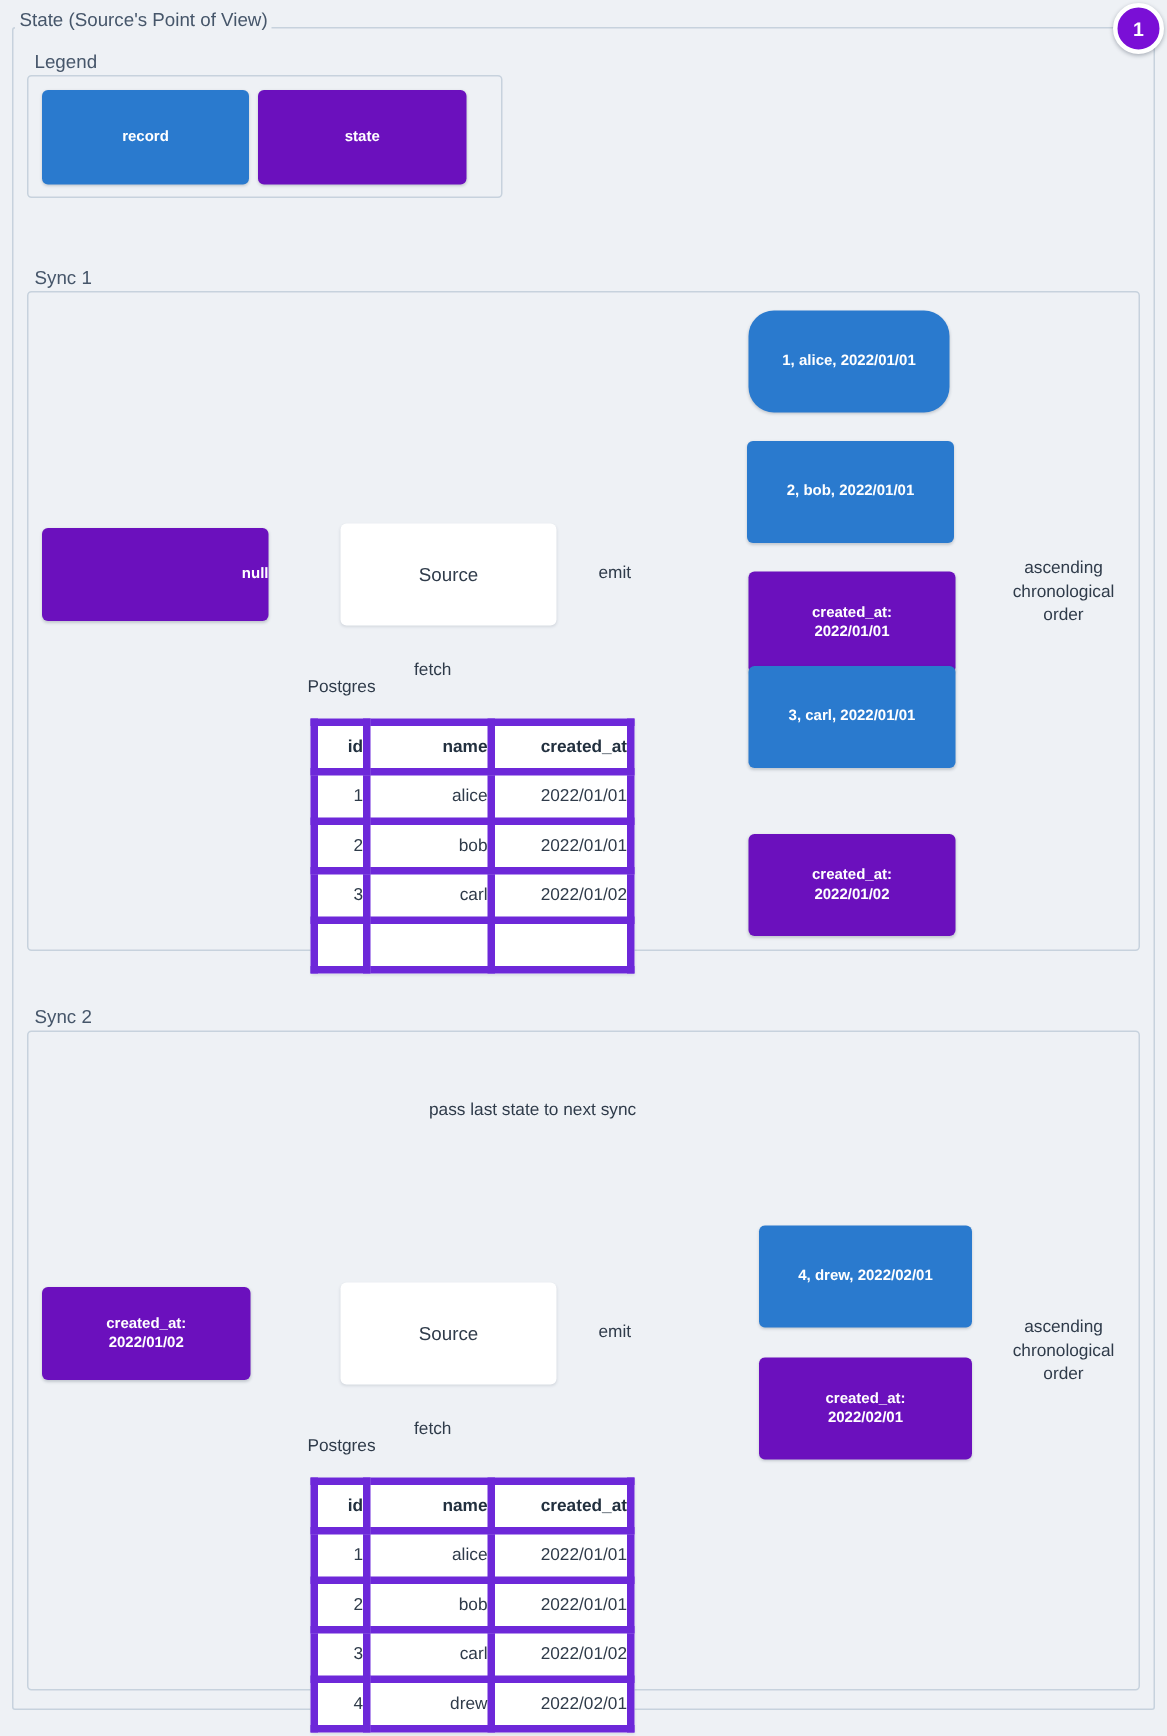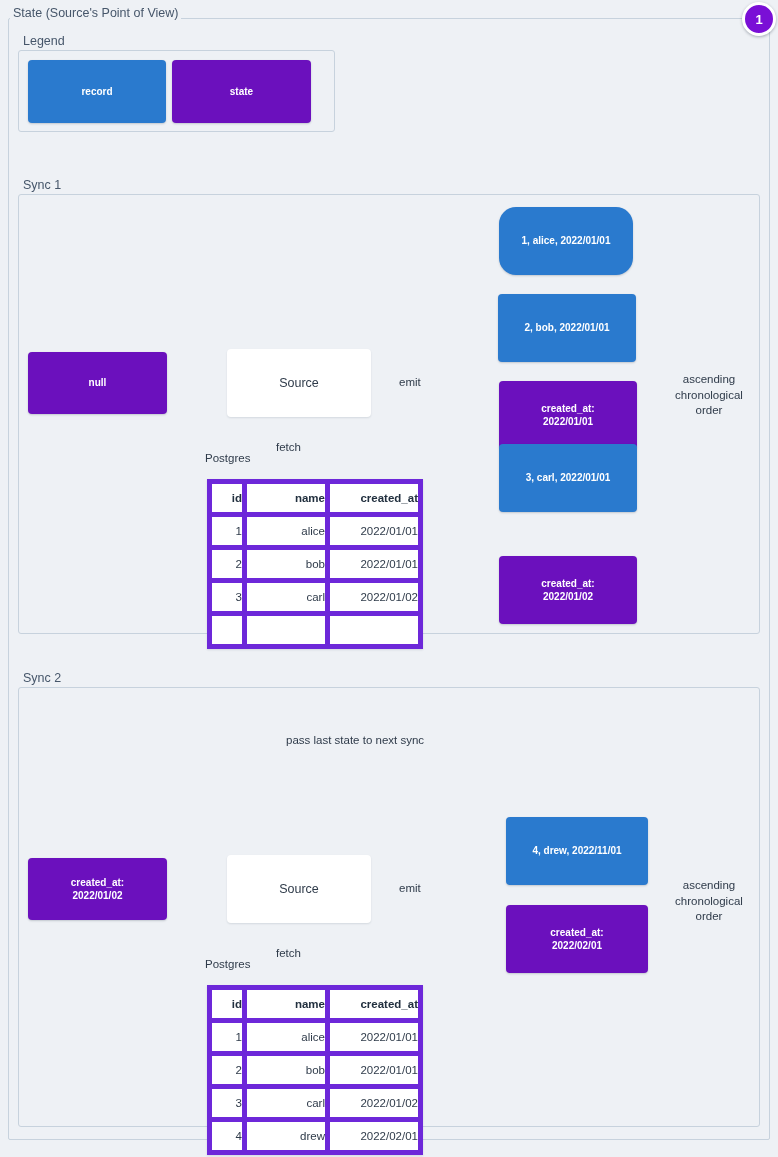--- a/index.html
+++ b/index.html
@@ -206,21 +206,21 @@
 <div class="node record" style="left:28px; top:60px; width:138px; height:63px;">
   <span>record</span>
 </div>
 <div class="node state" style="left:172px; top:60px; width:139px; height:63px;">
   <span>state</span>
 </div>
 
 <div class="group" style="left:18px; top:194px; width:742px; height:440px;"></div>
 <div class="group-title" style="left:20px; top:178px;">Sync 1</div>
 
-<div class="node state" style="left:28px; top:352px; width:139px; height:62px;">
+<div class="node state" style="left:28px; top:352px; width:151px; height:62px;justify-content:flex-end;">
   <span>null</span>
 </div>
 
 <div class="node plain" style="left:227px; top:349px; width:144px; height:68px;">
   <span>Source</span>
 </div>
 
 <div class="lbl" style="left:399px; top:376px;">emit</div>
 <div class="lbl" style="left:276px; top:441px;">fetch</div>
 <div class="lbl" style="left:205px; top:452px;">Postgres</div>
@@ -327,21 +327,21 @@
     </tr>
     <tr>
       <td>4</td>
       <td>drew</td>
       <td>2022/02/01</td>
     </tr>
   </tbody>
 </table>
 
 <div class="node record" style="left:506px; top:817px; width:142px; height:68px;">
-  <span>4, drew, 2022/11/01</span>
+  <span>4, drew, 2022/02/01</span>
 </div>
 <div class="node state" style="left:506px; top:905px; width:142px; height:68px;">
   <span>
     <span>created_at:</span><br>
     <span>2022/02/01</span>
   </span>
 </div>
 
 <div class="lbl multi" style="left:664px; top:878px; width:90px;">ascending chronological order</div>
 

